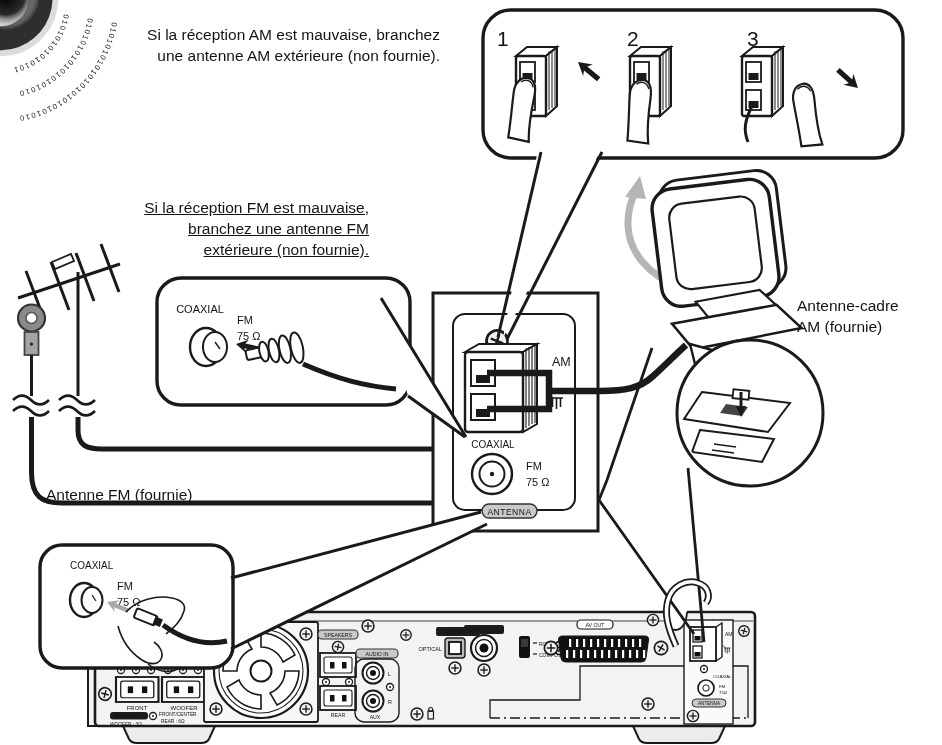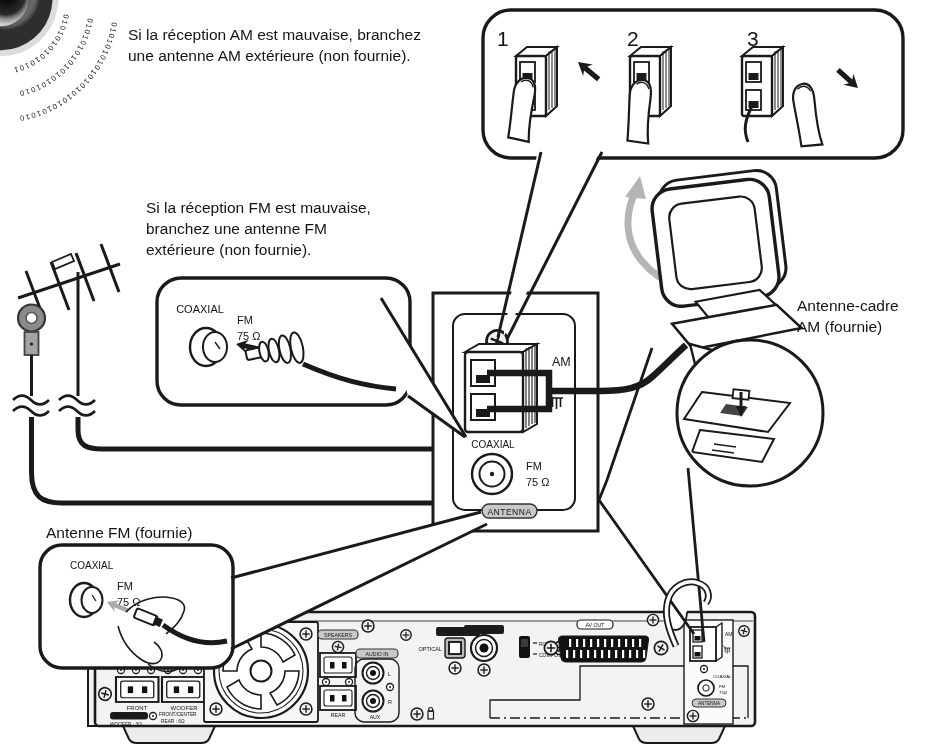--- a/index.html
+++ b/index.html
@@ -1,20 +1,20 @@
 <!DOCTYPE html>
 <html><head>
 <meta charset="utf-8">
 <style>
   html,body{margin:0;padding:0;background:#fff;}
   .stage{position:relative;width:942px;height:745px;background:#fff;overflow:hidden;
          font-family:"Liberation Sans",sans-serif;color:#141414;}
   .stage svg{position:absolute;left:0;top:0;}
   .note{position:absolute;font-size:15.5px;line-height:21px;color:#141414;}
-  .center{text-align:left;}
+  .center{text-align:right;}
   svg text{font-family:"Liberation Sans",sans-serif;fill:#141414;}
 </style>
 </head>
 <body>
 
 <div class="stage">
 
 <svg width="942" height="745" viewBox="0 0 942 745">
   <defs>
     <filter id="blurf" x="-50%" y="-50%" width="200%" height="200%">
@@ -437,23 +437,23 @@
       <path d="M126,612 C138,599 158,595 172,598 C182,600 186,605 184,611"></path>
       <path d="M184,611 C181,622 173,628 166,634"></path>
       <path d="M118,626 C122,641 131,653 142,660 C150,665 158,665 161,659 C164,653 160,646 154,642"></path>
       <path d="M148,664 C158,672 170,674 179,668"></path>
     </g>
   </g>
 </svg>
 
 <div class="note center" style="left:128px;top:24px;width:312px;">Si la réception AM est mauvaise, branchez une antenne AM extérieure (non fournie).</div>
 
-<div class="note center" style="left:146px;top:197px;width:240px;">Si la réception FM est mauvaise, branchez une antenne FM extérieure (non fournie).</div>
-
-<div class="note" style="left:46px;top:522px;">Antenne FM (fournie)</div>
+<div class="note center" style="left:129px;top:197px;width:240px;text-decoration:underline;">Si la réception FM est mauvaise, branchez une antenne FM extérieure (non fournie).</div>
+
+<div class="note" style="left:46px;top:484px;text-decoration:underline;">Antenne FM (fournie)</div>
 
 <div class="note" style="left:797px;top:295px;width:150px;">
   <div>Antenne-cadre</div>
   <div>AM (fournie)</div>
 </div>
 
 
 </div>
 
 </body></html>

